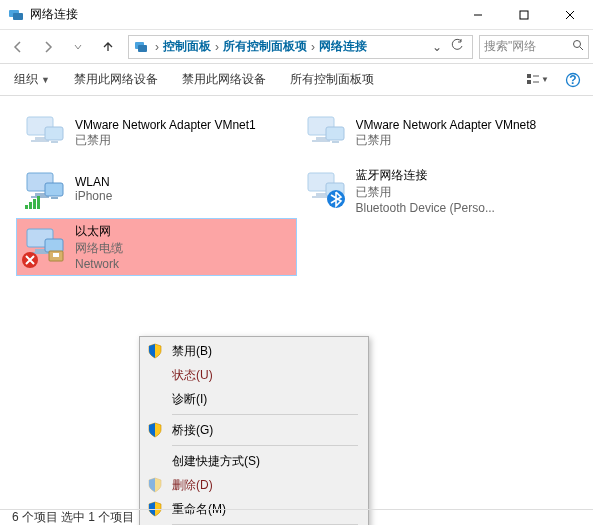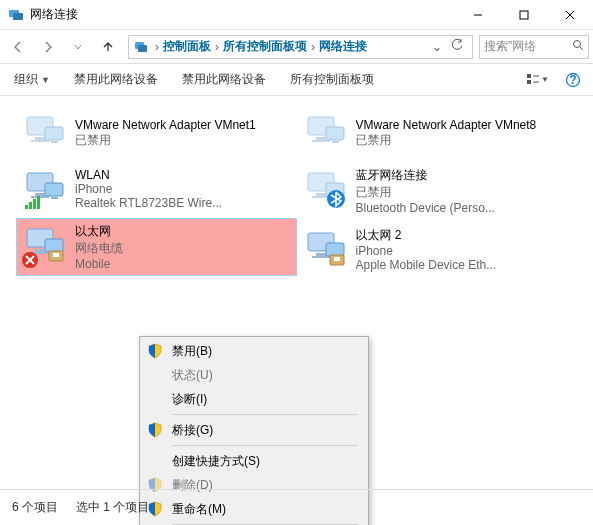--- a/index.html
+++ b/index.html
@@ -37,27 +37,27 @@
 .ic-wrap { width: 44px; height: 44px; position: relative; flex-shrink: 0; }
 .ic-wrap svg { width: 44px; height: 44px; }
 .ic-overlay { position: absolute; bottom: -2px; left: -2px; width: 18px; height: 18px; }
 .ic-overlay svg { width: 18px; height: 18px; }
 .txt { display: flex; flex-direction: column; justify-content: center; min-width: 0; }
 .txt .l1 { color: #000; white-space: nowrap; overflow: hidden; text-overflow: ellipsis; }
 .txt .l2, .txt .l3 { color: #666; white-space: nowrap; overflow: hidden; text-overflow: ellipsis; }
 
 .ctxmenu { position: absolute; left: 139px; top: 240px; width: 230px; background: #f0f0f0; border: 1px solid #b0b0b0; box-shadow: 2px 2px 6px rgba(0,0,0,0.25); padding: 2px; }
 .mitem { display: flex; align-items: center; height: 24px; padding: 0 8px 0 4px; gap: 8px; }
-.mitem.disabled { color: #737373; }
+.mitem.disabled { color: #7f1d1d; }
 .mico { width: 18px; height: 18px; flex-shrink: 0; display: flex; align-items: center; justify-content: center; }
 .mico svg { width: 16px; height: 16px; }
 .mtext { flex: 1; }
 .msep { height: 1px; background: #d0d0d0; margin: 3px 8px 3px 30px; }
 
-.statusbar { position: absolute; bottom: 0; left: 0; right: 0; height: 36px; border-top: 1px solid #ddd; display: flex; align-items: center; padding: 0 12px; gap: 18px; color: #333; }
+.statusbar { position: absolute; bottom: 0; left: 0; right: 0; height: 16px; border-top: 1px solid #ddd; display: flex; align-items: center; padding: 0 12px; gap: 3px; color: #333; }
 </style>
 </head>
 <body>
 
 <div class="titlebar">
   <span class="titlebar-icon">
     <svg viewBox="0 0 16 16">
         <rect x="1" y="3" width="10" height="7" rx="1" fill="#4aa3df"></rect>
         <rect x="5" y="6" width="10" height="7" rx="1" fill="#2e7bb4"></rect>
       </svg>
@@ -182,40 +182,39 @@
               <g transform="translate(2,26)">
                 <rect x="0" y="12" width="3" height="4" fill="#3bb54a"></rect>
                 <rect x="4" y="9" width="3" height="7" fill="#3bb54a"></rect>
                 <rect x="8" y="6" width="3" height="10" fill="#3bb54a"></rect>
                 <rect x="12" y="3" width="3" height="13" fill="#3bb54a"></rect>
               </g>
             </svg><div class="ic-overlay"></div></div>
           <div class="txt">
             <div class="l1">WLAN</div>
             <div class="l2">iPhone</div>
-            <div class="l3">Realtek RTL8723BE Wire...</div>
           </div>
         </div>
         <div class="item selected">
           <div class="ic-wrap"><svg viewBox="0 0 44 44">
               <rect x="4" y="6" width="26" height="18" rx="2" fill="#bcd8f4" stroke="#6fa8d8"></rect>
               <rect x="12" y="26" width="10" height="3" fill="#9bb8d4"></rect>
               <rect x="8" y="29" width="18" height="2" fill="#9bb8d4"></rect>
               <rect x="22" y="16" width="18" height="13" rx="2" fill="#9fcdf2" stroke="#5d96cc"></rect>
               <rect x="28" y="30" width="7" height="2" fill="#8bb0d0"></rect>
               <rect x="26" y="28" width="14" height="10" rx="1" fill="#d8b26a" stroke="#a8863e"></rect>
               <rect x="30" y="30" width="6" height="4" fill="#fff"></rect>
             </svg><div class="ic-overlay"><svg viewBox="0 0 18 18">
                 <circle cx="9" cy="9" r="8" fill="#d93025"></circle>
                 <path d="M5 5 L13 13 M13 5 L5 13" stroke="#fff" stroke-width="2"></path>
               </svg></div></div>
           <div class="txt">
             <div class="l1">以太网</div>
             <div class="l2">网络电缆</div>
-            <div class="l3">Mobile</div>
+            <div class="l3">Network</div>
           </div>
         </div>
       </div>
     <div class="col" id="colR">
         <div class="item">
           <div class="ic-wrap"><svg viewBox="0 0 44 44">
               <g opacity="0.55">
                 <rect x="4" y="6" width="26" height="18" rx="2" fill="#bcd8f4" stroke="#6fa8d8"></rect>
                 <rect x="12" y="26" width="10" height="3" fill="#9bb8d4"></rect>
                 <rect x="8" y="29" width="18" height="2" fill="#9bb8d4"></rect>
@@ -239,36 +238,20 @@
               </g>
               <circle cx="32" cy="32" r="9" fill="#1a7fde"></circle>
               <path d="M32 25 L32 39 L37 34 L27 28 M32 25 L37 30 L27 36" fill="none" stroke="#fff" stroke-width="1.6"></path>
             </svg><div class="ic-overlay"></div></div>
           <div class="txt">
             <div class="l1">蓝牙网络连接</div>
             <div class="l2">已禁用</div>
             <div class="l3">Bluetooth Device (Perso...</div>
           </div>
         </div>
-        <div class="item">
-          <div class="ic-wrap"><svg viewBox="0 0 44 44">
-              <rect x="4" y="6" width="26" height="18" rx="2" fill="#bcd8f4" stroke="#6fa8d8"></rect>
-              <rect x="12" y="26" width="10" height="3" fill="#9bb8d4"></rect>
-              <rect x="8" y="29" width="18" height="2" fill="#9bb8d4"></rect>
-              <rect x="22" y="16" width="18" height="13" rx="2" fill="#9fcdf2" stroke="#5d96cc"></rect>
-              <rect x="28" y="30" width="7" height="2" fill="#8bb0d0"></rect>
-              <rect x="26" y="28" width="14" height="10" rx="1" fill="#d8b26a" stroke="#a8863e"></rect>
-              <rect x="30" y="30" width="6" height="4" fill="#fff"></rect>
-            </svg><div class="ic-overlay"></div></div>
-          <div class="txt">
-            <div class="l1">以太网 2</div>
-            <div class="l2">iPhone</div>
-            <div class="l3">Apple Mobile Device Eth...</div>
-          </div>
-        </div>
       </div>
   </div>
 
   <div class="ctxmenu">
     <div class="mitem">
       <span class="mico">
           <svg viewBox="0 0 16 16">
             <path d="M8 1 L14 3 V8 C14 12 8 15 8 15 C8 15 2 12 2 8 V3 Z" fill="#ffc820" stroke="#c78a00" stroke-width="0.6"></path>
             <path d="M8 1 L8 15 C8 15 2 12 2 8 V3 Z" fill="#0a6cce"></path>
           </svg>

